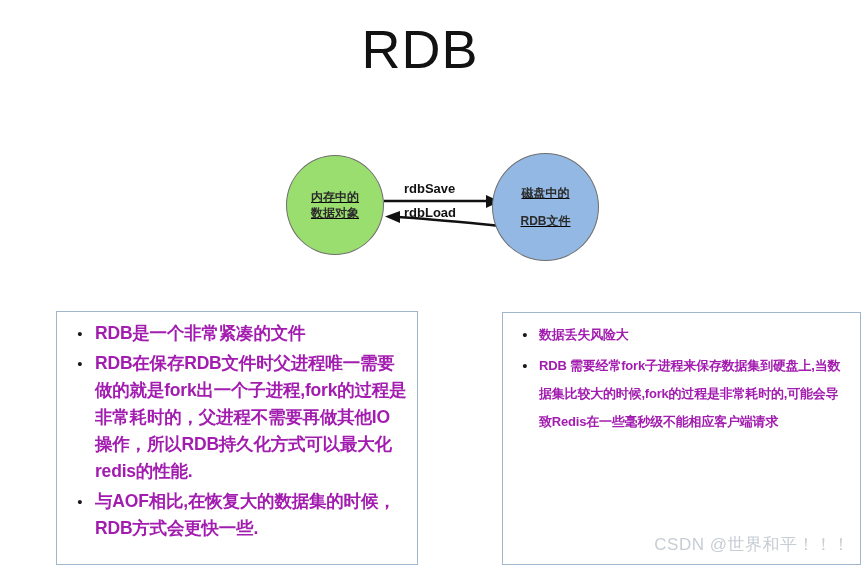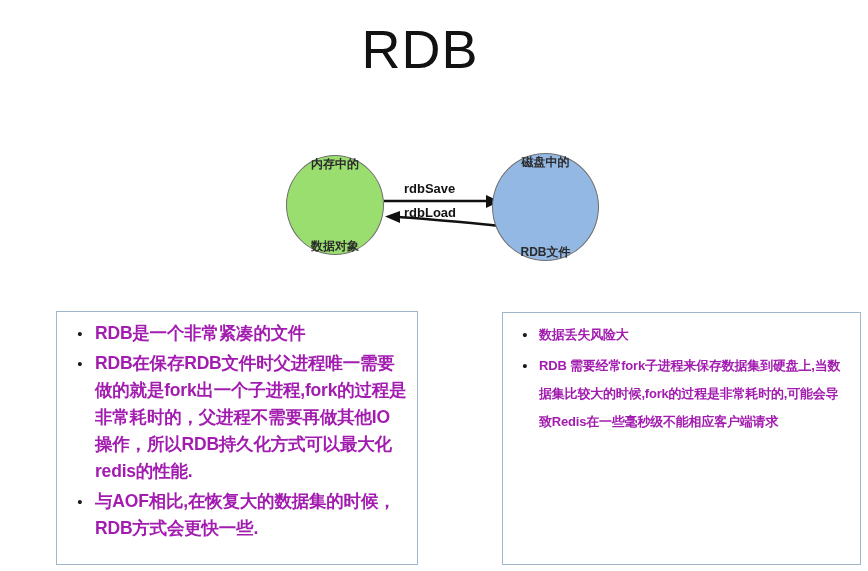--- a/index.html
+++ b/index.html
@@ -37,24 +37,25 @@
     width: 330px;
     height: 125px;
   }
 
   .node-circle {
     position: absolute;
     border-radius: 50%;
     display: flex;
     flex-direction: column;
     align-items: center;
-    justify-content: space-between;
+    justify-content: center;
     box-sizing: border-box;
     border: 1px solid #6f6f6f;
     text-align: center;
+    text-decoration: underline;
   }
   #node-memory {
     left: 6px;
     top: 10px;
     width: 98px;
     height: 100px;
     background: #9ADE6F;
   }
   #node-disk {
     left: 212px;
@@ -210,13 +211,14 @@
   <ul class="bullet-list">
     <li class="bullet-item">
       <span class="bullet-dot">•</span>
       <span class="bullet-text">数据丢失风险大</span>
     </li>
     <li class="bullet-item">
       <span class="bullet-dot">•</span>
       <span class="bullet-text">RDB 需要经常fork子进程来保存数据集到硬盘上,当数据集比较大的时候,fork的过程是非常耗时的,可能会导致Redis在一些毫秒级不能相应客户端请求</span>
     </li>
   </ul>
+  <div id="watermark">CSDN @世界和平！！！</div>
 </div>
 
 </body></html>

